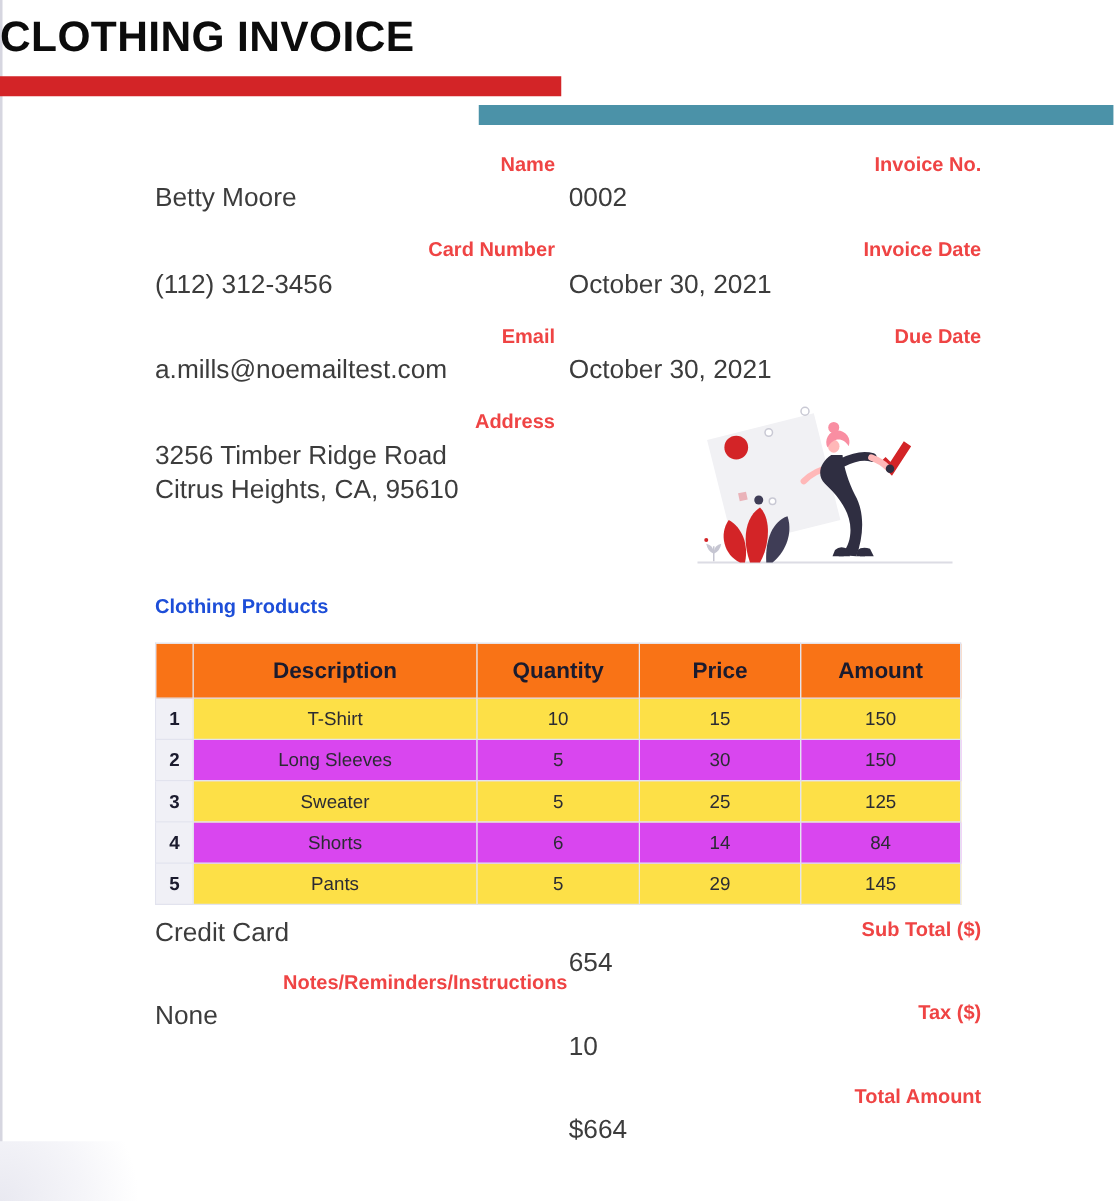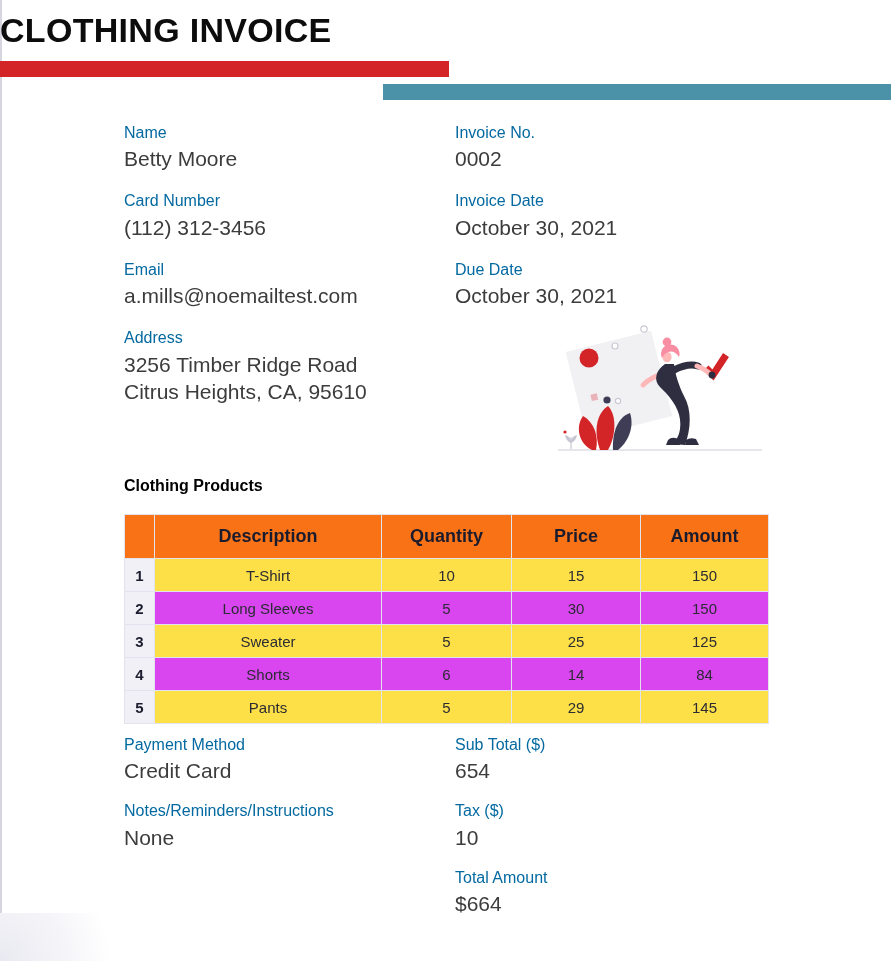--- a/index.html
+++ b/index.html
@@ -24,34 +24,34 @@
   }
   .bar { position:absolute; height:16px; }
   .bar-red  { top:61px; left:0;     width:449px; }
   .bar-teal { top:84px; left:383px; width:508px; }
 
   .info-left  { position:absolute; left:124px; top:121px; width:320px; }
   .info-right { position:absolute; left:455px; top:121px; width:330px; }
 
   .field { margin-bottom:17px; }
   .field .label {
-    font-size:16px; font-weight:400; color:#0369a1;
-    line-height:1.45; margin-bottom:1px;
+    font-size:16px; font-weight:700; color:#ef4444;
+    line-height:1.45; margin-bottom:1px;text-align:right;
   }
   .field .value {
     font-size:21px; color:#3c3c3c; line-height:1.3;
   }
   .mt-sm { margin-top:7px; }
   .mt-md { }
 
   .illustration { position:absolute; left:550px; top:314px; }
 
   .products-heading {
     position:absolute; left:124px; top:477px;
-    font-size:16px; font-weight:700; color:#000000;text-align:right;
+    font-size:16px; font-weight:700; color:#1d4ed8;text-align:right;
   }
   .products-table {
     position:absolute; left:124px; top:514px;
     border-collapse:collapse; table-layout:fixed;
     width:644px; font-size:15px;
   }
   .products-table th, .products-table td {
     border:1px solid #e2e3ee; text-align:center;
   }
   .products-table th {
@@ -203,21 +203,20 @@
         <td>Pants</td>
         <td>5</td>
         <td>29</td>
         <td>145</td>
       </tr>
     </tbody>
   </table>
 
   <div class="summary-left">
     <div class="field">
-      <div class="label">Payment Method</div>
       <div class="value">Credit Card</div>
     </div>
     <div class="field">
       <div class="label">Notes/Reminders/Instructions</div>
       <div class="value">None</div>
     </div>
   </div>
 
   <div class="summary-right">
     <div class="field">

